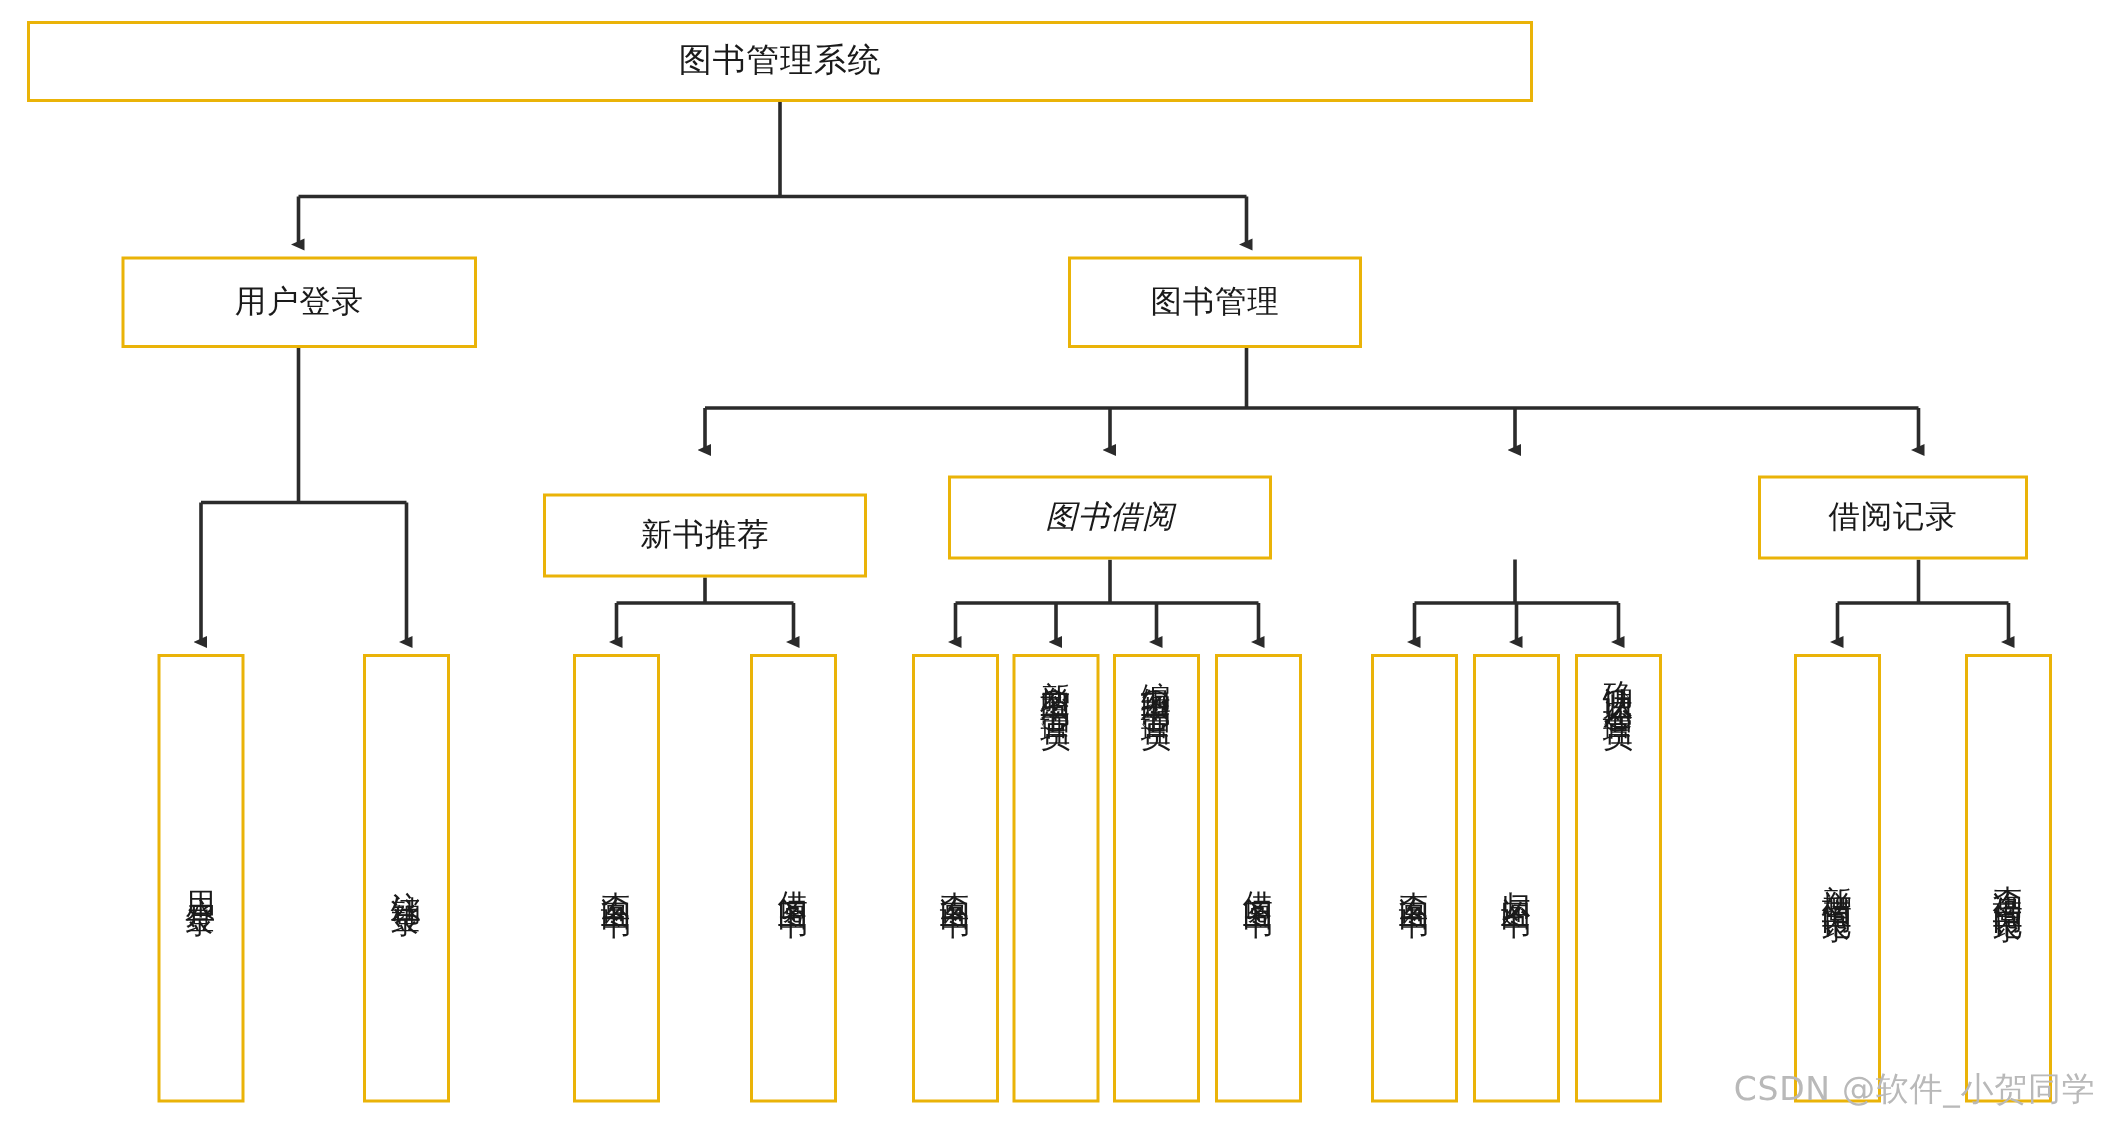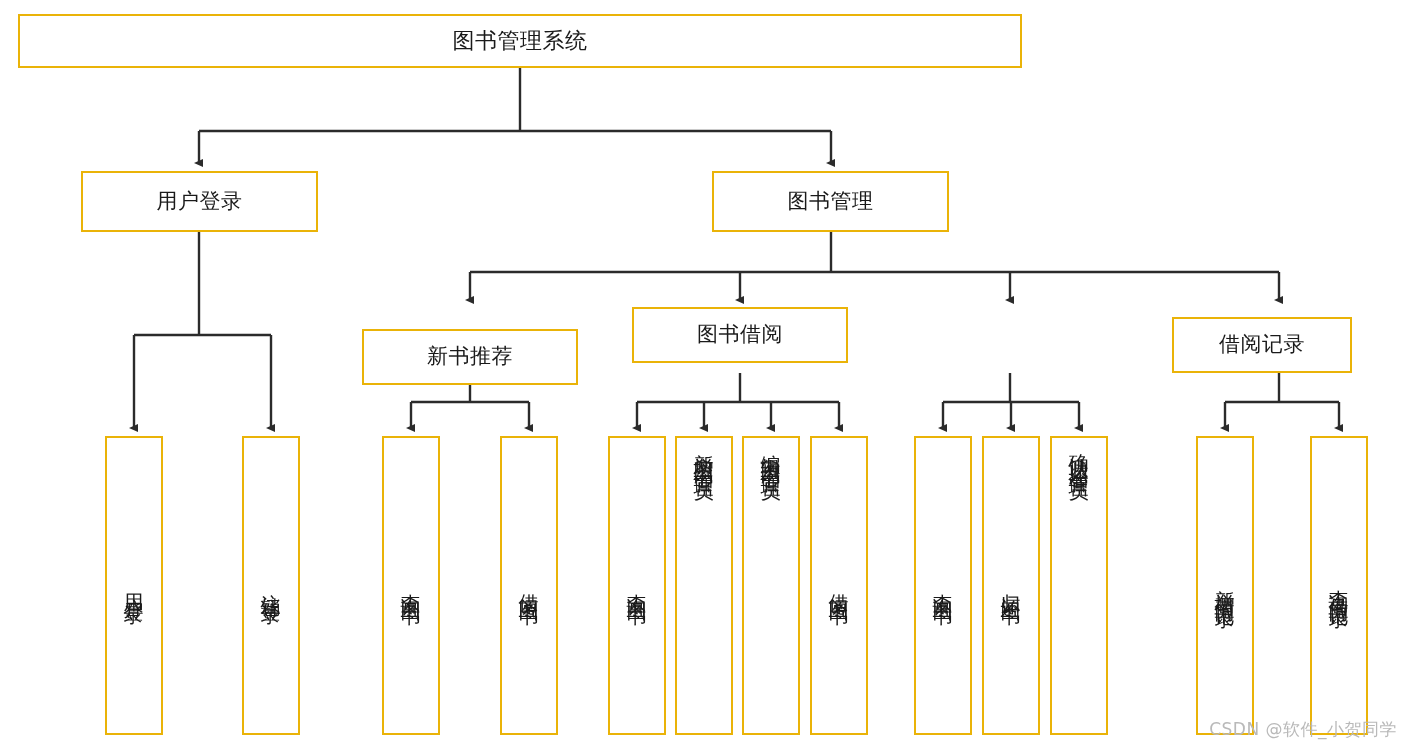--- a/index.html
+++ b/index.html
@@ -65,21 +65,21 @@
     line-height: 1;
     white-space: nowrap;
   }
   .node.vert.centered {
     align-items: center;
   }
   #watermark {
     position: absolute;
     right: 8px;
     bottom: 6px;
-    font-size: 17px;
+    font-size: 22px;
     color: #b9b9b9;
     letter-spacing: 0.5px;
     z-index: 5;
     white-space: nowrap;
   }
 </style>
 </head>
 <body>
 
 <div id="diagram-canvas">
@@ -135,29 +135,29 @@
   </svg>
 
   <div class="node horiz root" style="left:18px; top:14px; width:1004px; height:54px;">
     <span class="node-label">图书管理系统</span>
   </div>
 
   <div class="node horiz" style="left:81px; top:171px; width:237px; height:61px;">
     <span class="node-label">用户登录</span>
   </div>
 
-  <div class="node horiz" style="left:712px; top:171px; width:237px; height:61px;">
+  <div class="node horiz" style="left:712px; top:171px; width:196px; height:61px;">
     <span class="node-label">图书管理</span>
   </div>
 
   <div class="node horiz" style="left:362px; top:317px; width:216px; height:56px;margin-top:12px;">
     <span class="node-label">新书推荐</span>
   </div>
 
-  <div class="node horiz" style="left:632px; top:307px; width:216px; height:56px;">
+  <div class="node horiz" style="left:632px; top:317px; width:216px; height:56px;font-style:italic;">
     <span class="node-label">图书借阅</span>
   </div>
 
 
   <div class="node horiz" style="left:1172px; top:317px; width:180px; height:56px;">
     <span class="node-label">借阅记录</span>
   </div>
 
   <div class="node vert centered" style="left:105px; top:436px; width:58px; height:299px;">
     <span class="node-label">用户登录</span>

